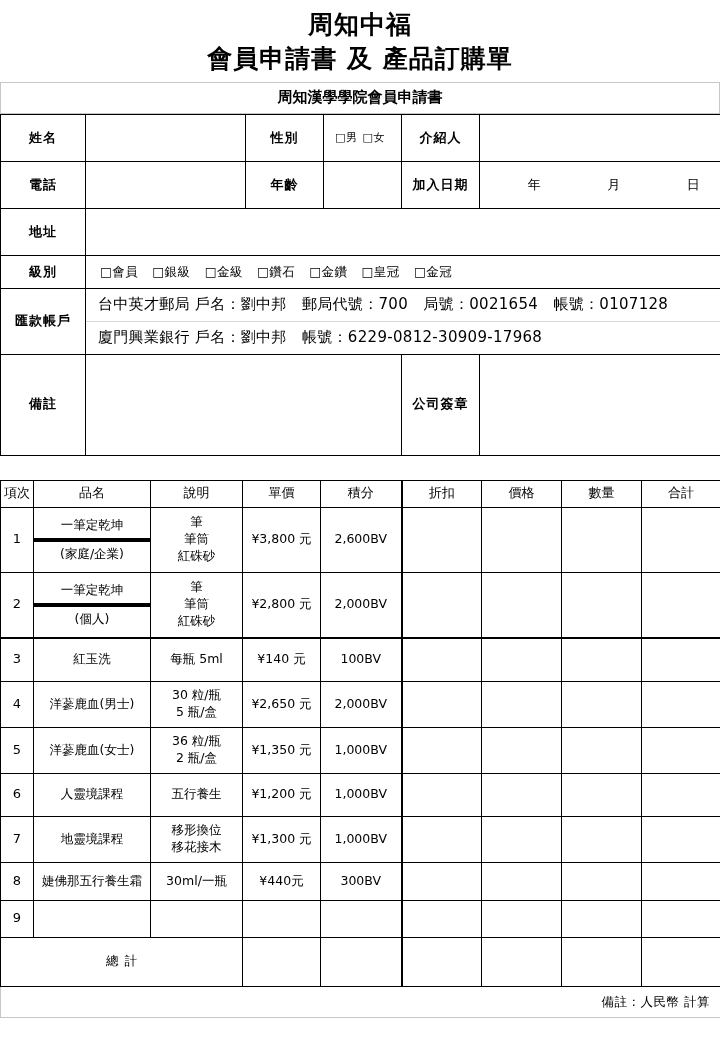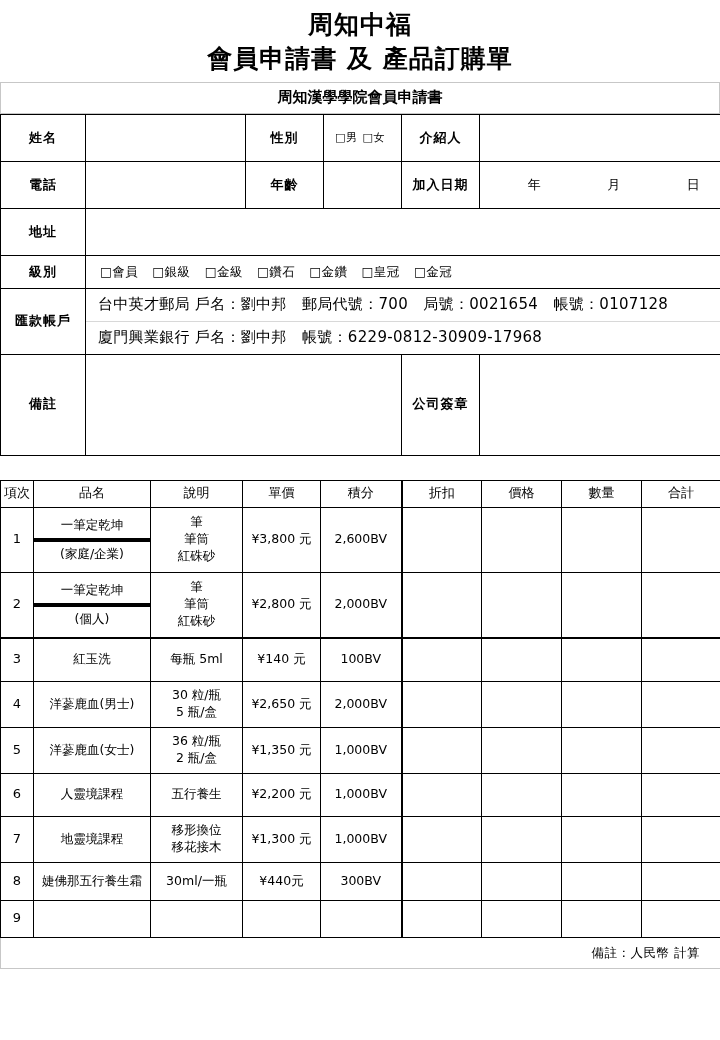--- a/index.html
+++ b/index.html
@@ -133,21 +133,21 @@
     text-indent: 6px;
     font-weight: normal;
   }
 
   
   .foot-note-row td {
     border: 1px solid #c7c7c7;
     border-top: none;
     text-align: right;
     font-size: 12.5px;
-    padding: 6px 20px 6px 0;
+    padding: 6px 10px 6px 0;
     letter-spacing: 0.5px;
   }
 </style>
 </head>
 <body>
 
 <div class="page">
 
   <div class="doc-title">
     <div class="title-line1">周知中福</div>
@@ -320,21 +320,21 @@
         <td></td>
         <td></td>
         <td></td>
         <td></td>
       </tr>
 
       <tr>
         <td class="idx" style="height:42px">6</td>
         <td>人靈境課程</td>
         <td class="desc-multi" style="white-space:pre-line">五行養生</td>
-        <td>¥2,200 元</td>
+        <td>¥1,200 元</td>
         <td class="thick-r">1,000BV</td>
         <td></td>
         <td></td>
         <td></td>
         <td></td>
       </tr>
 
       <tr>
         <td class="idx" style="height:45px">7</td>
         <td>地靈境課程</td>
@@ -365,20 +365,29 @@
         <td></td>
         <td></td>
         <td></td>
         <td class="thick-r"></td>
         <td></td>
         <td></td>
         <td></td>
         <td></td>
       </tr>
 
+      <tr>
+        <td class="total-cell" colspan="3" style="height:48px">總計</td>
+        <td></td>
+        <td class="thick-r"></td>
+        <td></td>
+        <td></td>
+        <td></td>
+        <td></td>
+      </tr>
 
       <tr class="foot-note-row">
         <td colspan="9">備註：人民幣 計算</td>
       </tr>
     </tbody>
       </table>
   </div>
 
 </div>
 

